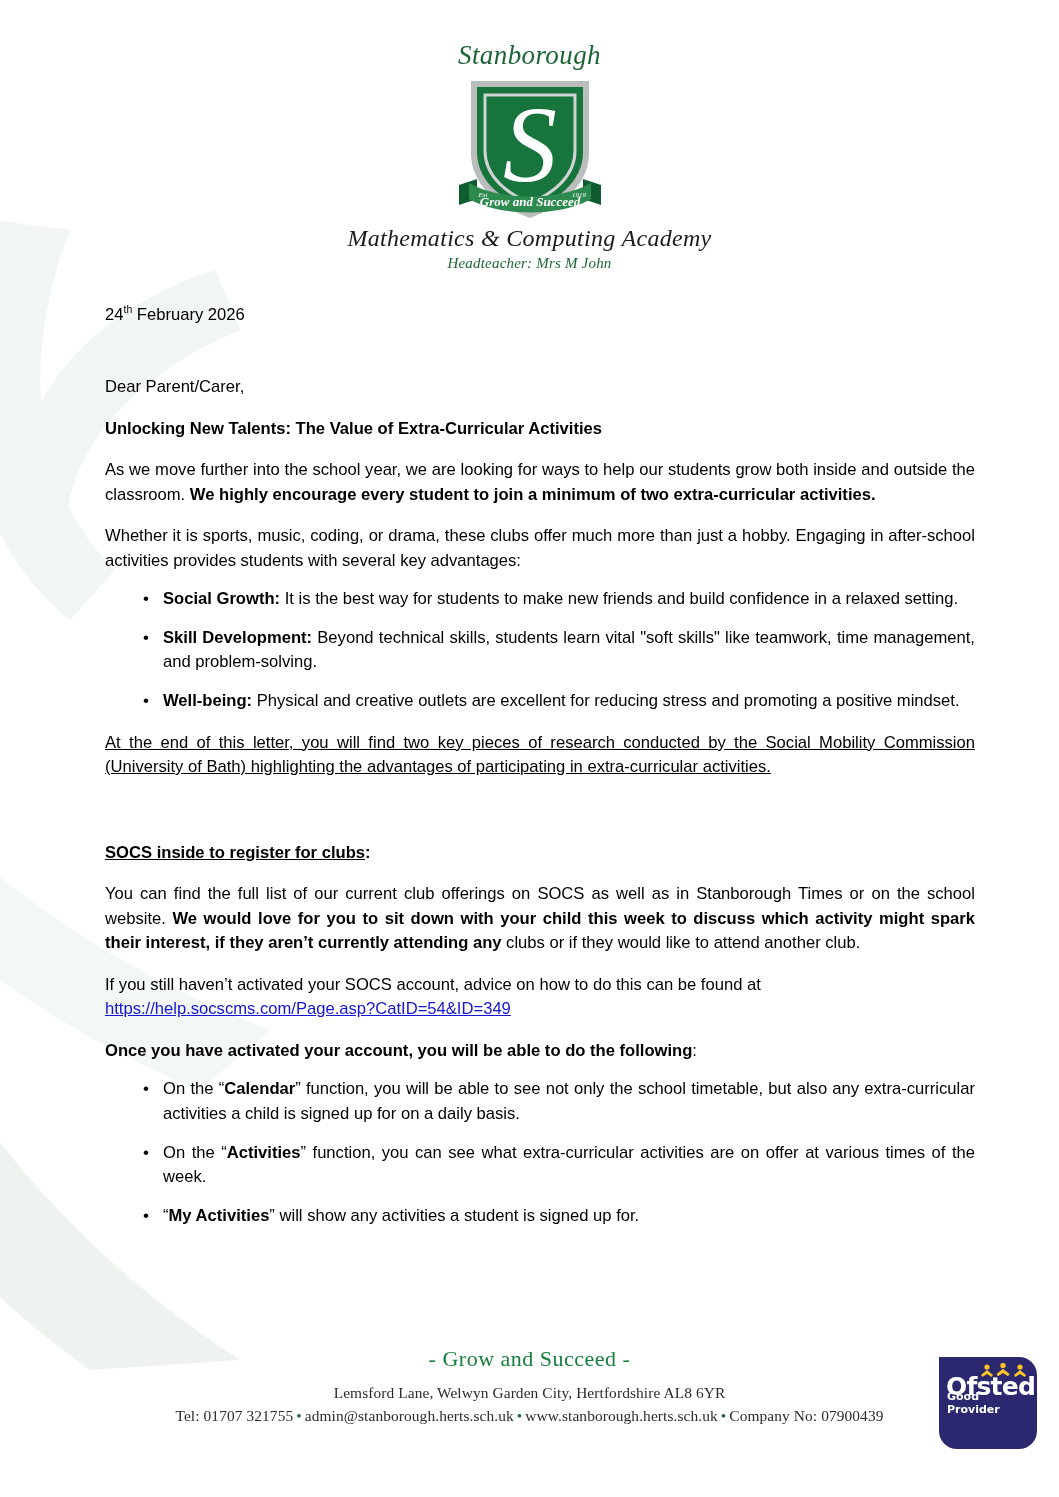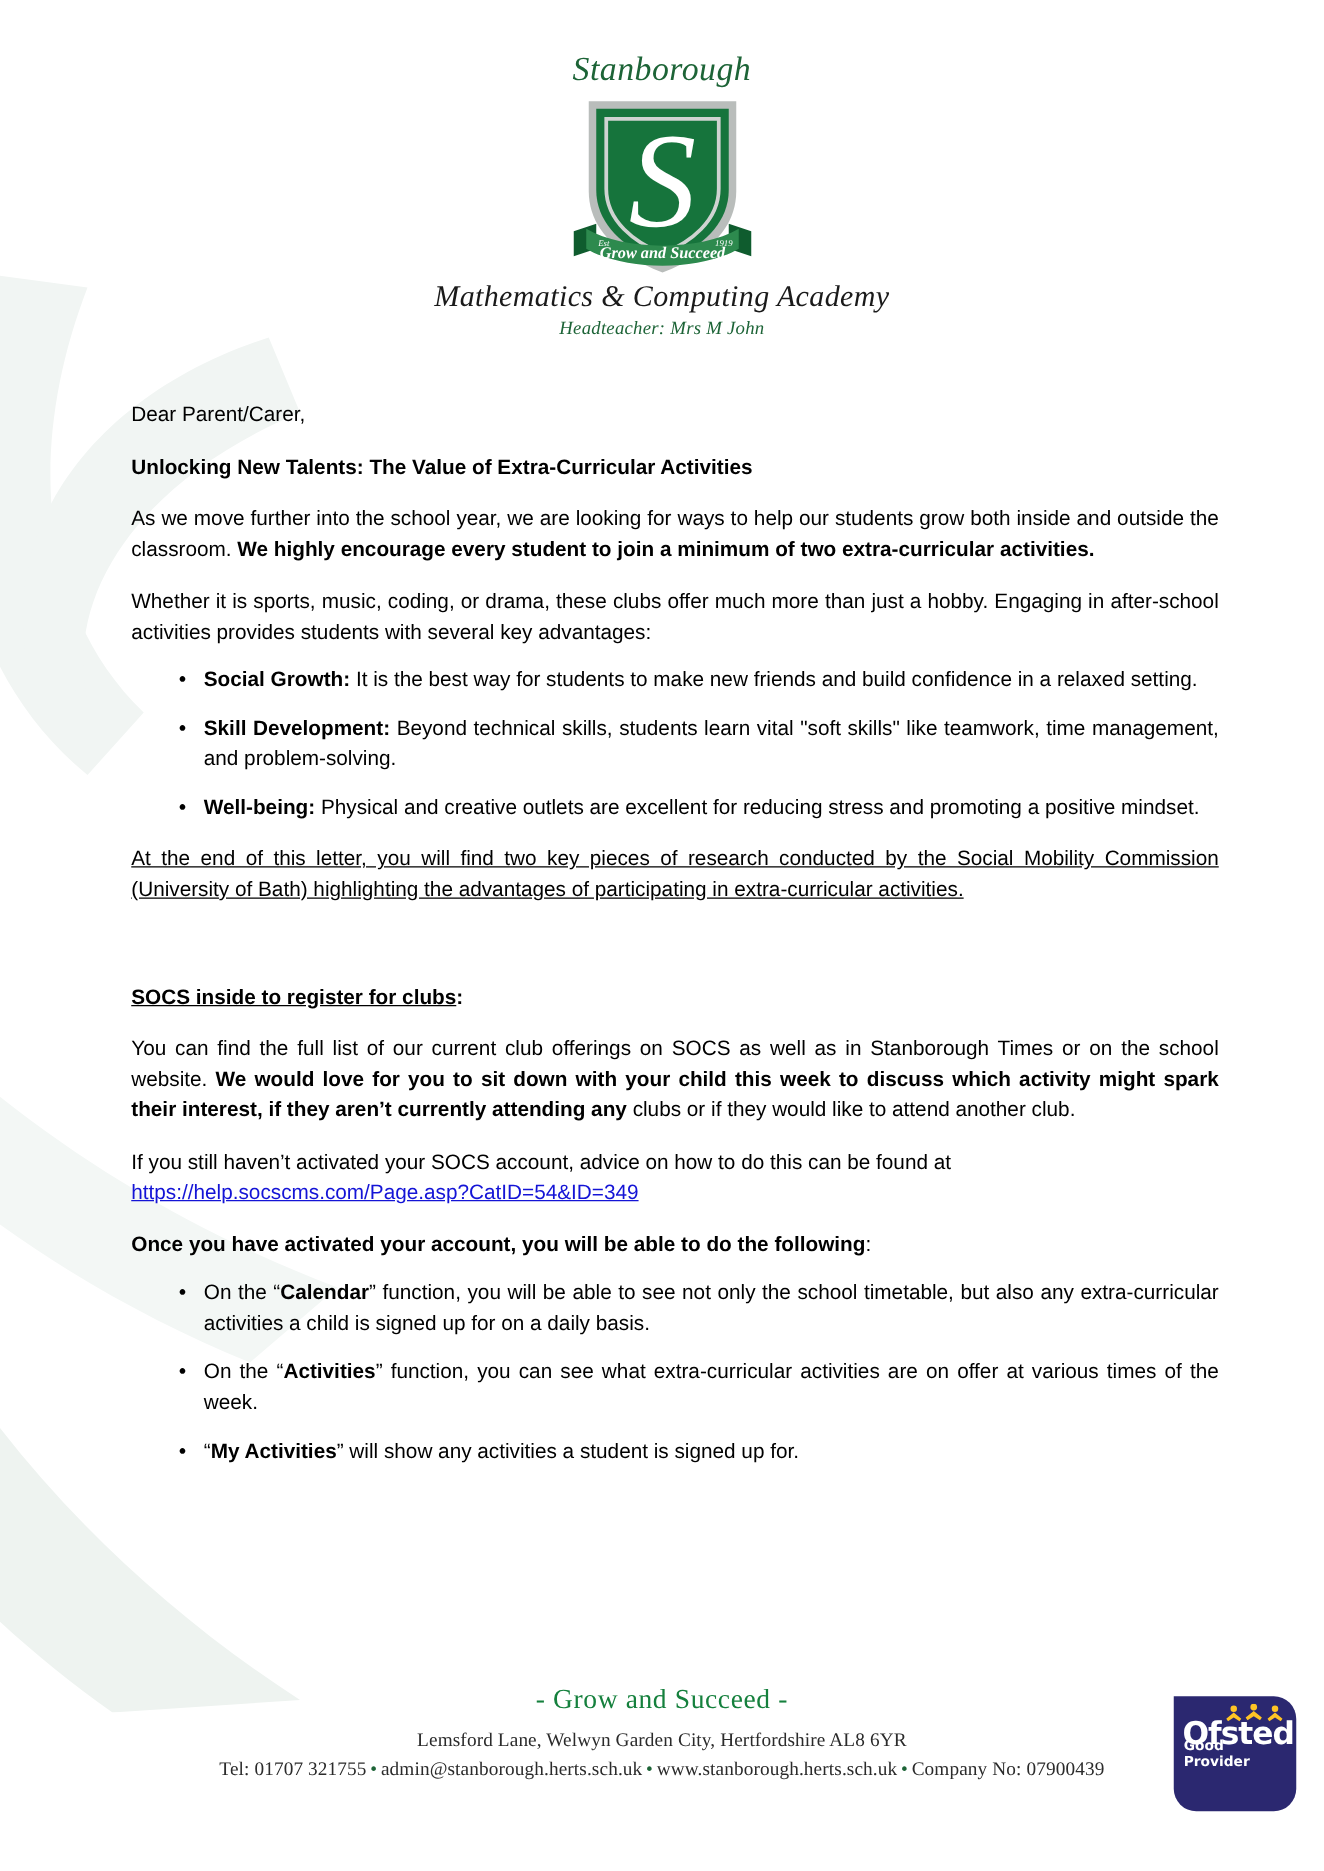--- a/index.html
+++ b/index.html
@@ -218,20 +218,21 @@
         <text x="124" y="122" font-family="Liberation Serif, serif" font-size="7" fill="#ffffff" text-anchor="middle">1919</text>
       </svg>
     </div>
 
     <div class="sub-name">Mathematics &amp; Computing Academy</div>
     <div class="head-name">Headteacher: Mrs M John</div>
   </div>
 
   <div class="body-wrap">
 
+    <div class="date-line"><span>24</span><sup>th</sup><span> February 2026</span></div>
 
     <div class="salutation">Dear Parent/Carer,</div>
 
     <p class="para first b">Unlocking New Talents: The Value of Extra-Curricular Activities</p>
 
     <p class="para"><span>As we move further into the school year, we are looking for ways to help our students grow both inside and outside the classroom. </span><span class="b">We highly encourage every student to join  a minimum of two extra-curricular activities.</span></p>
 
     <p class="para">Whether it is sports, music, coding, or drama, these clubs offer much more than just a hobby. Engaging in after-school activities provides students with several key advantages:</p>
 
     <ul class="bullets">

